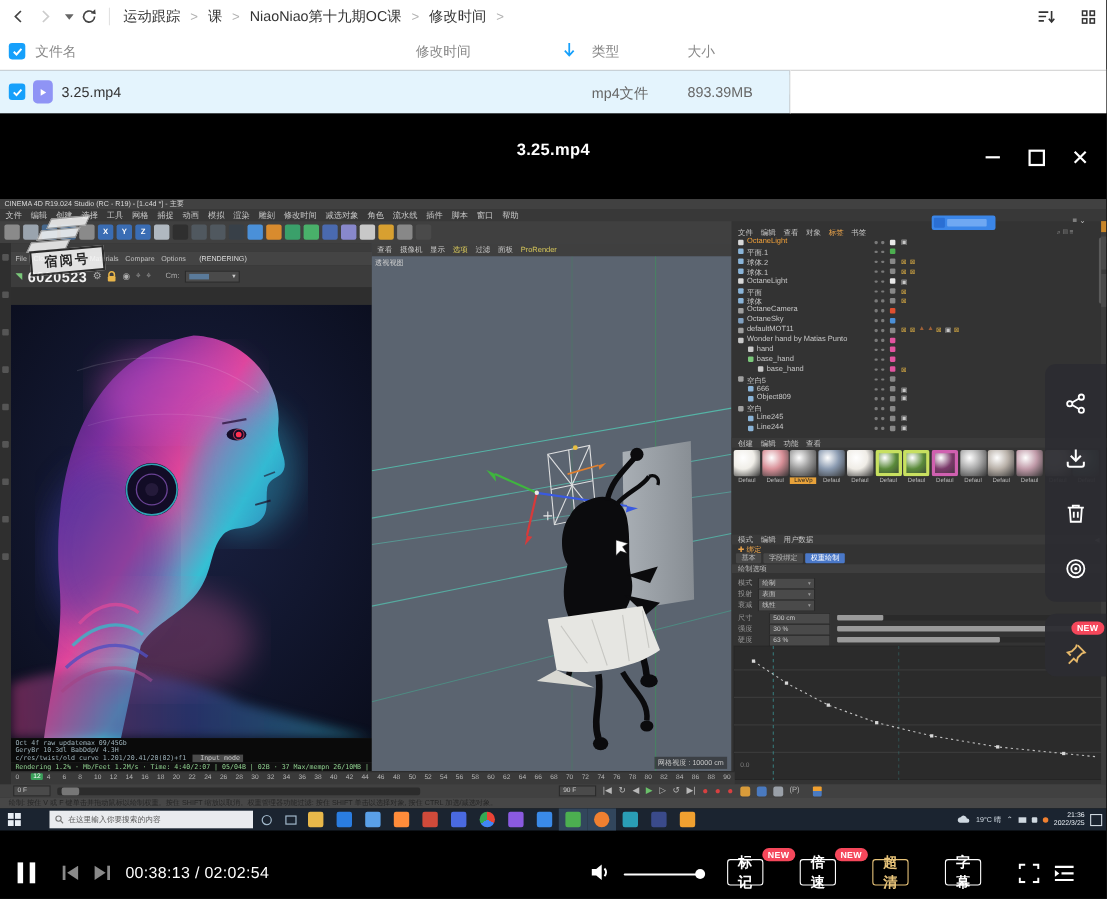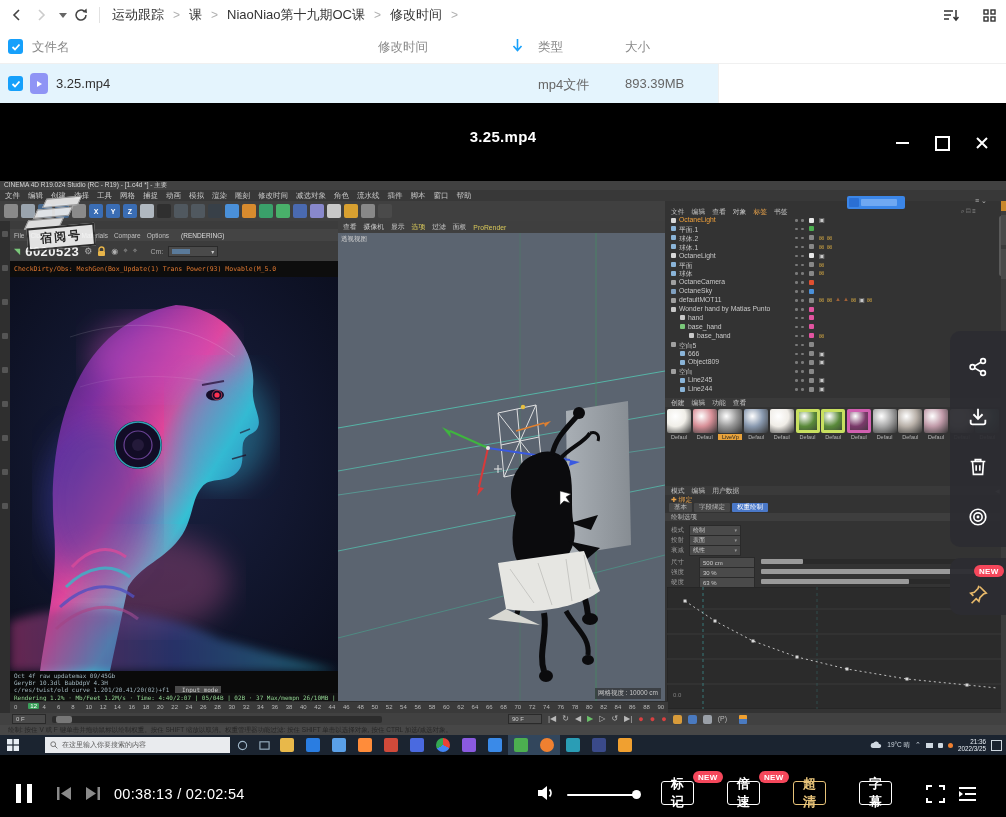--- a/index.html
+++ b/index.html
@@ -296,21 +296,20 @@
           </svg>
         <span style="color:#b0b0b0;font-size:8px">◉</span>
         <span style="color:#9a9a9a;font-size:8px">⌖</span>
         <span style="color:#9a9a9a;font-size:8px">⌖</span>
         <span style="color:#aaa;font-size:7px;margin-left:8px">Cm:</span>
         <span class="fieldbox" style="width:42px">
             <span style="background:#5a7a9a;width:18px;height:5px;display:inline-block"></span>
             <span style="margin-left:auto">▾</span>
           </span>
       </div>
-      <div class="a oct-con">CheckDirty/Obs: MeshGen(Box_Update(1) Trans Power(93) Movable(M_5.0</div>
 
       <div class="a oct-img">
         <svg width="328" height="394" viewBox="0 0 328 394">
           <defs>
             <radialGradient id="bgv" cx="50%" cy="45%" r="75%">
               <stop offset="0%" stop-color="#1a2142"></stop>
                 <stop offset="100%" stop-color="#0a0d1c"></stop>
             </radialGradient>
             <linearGradient id="hg" x1="0" y1="0" x2="1" y2="1">
               <stop offset="0" stop-color="#2b1e5e"></stop>

